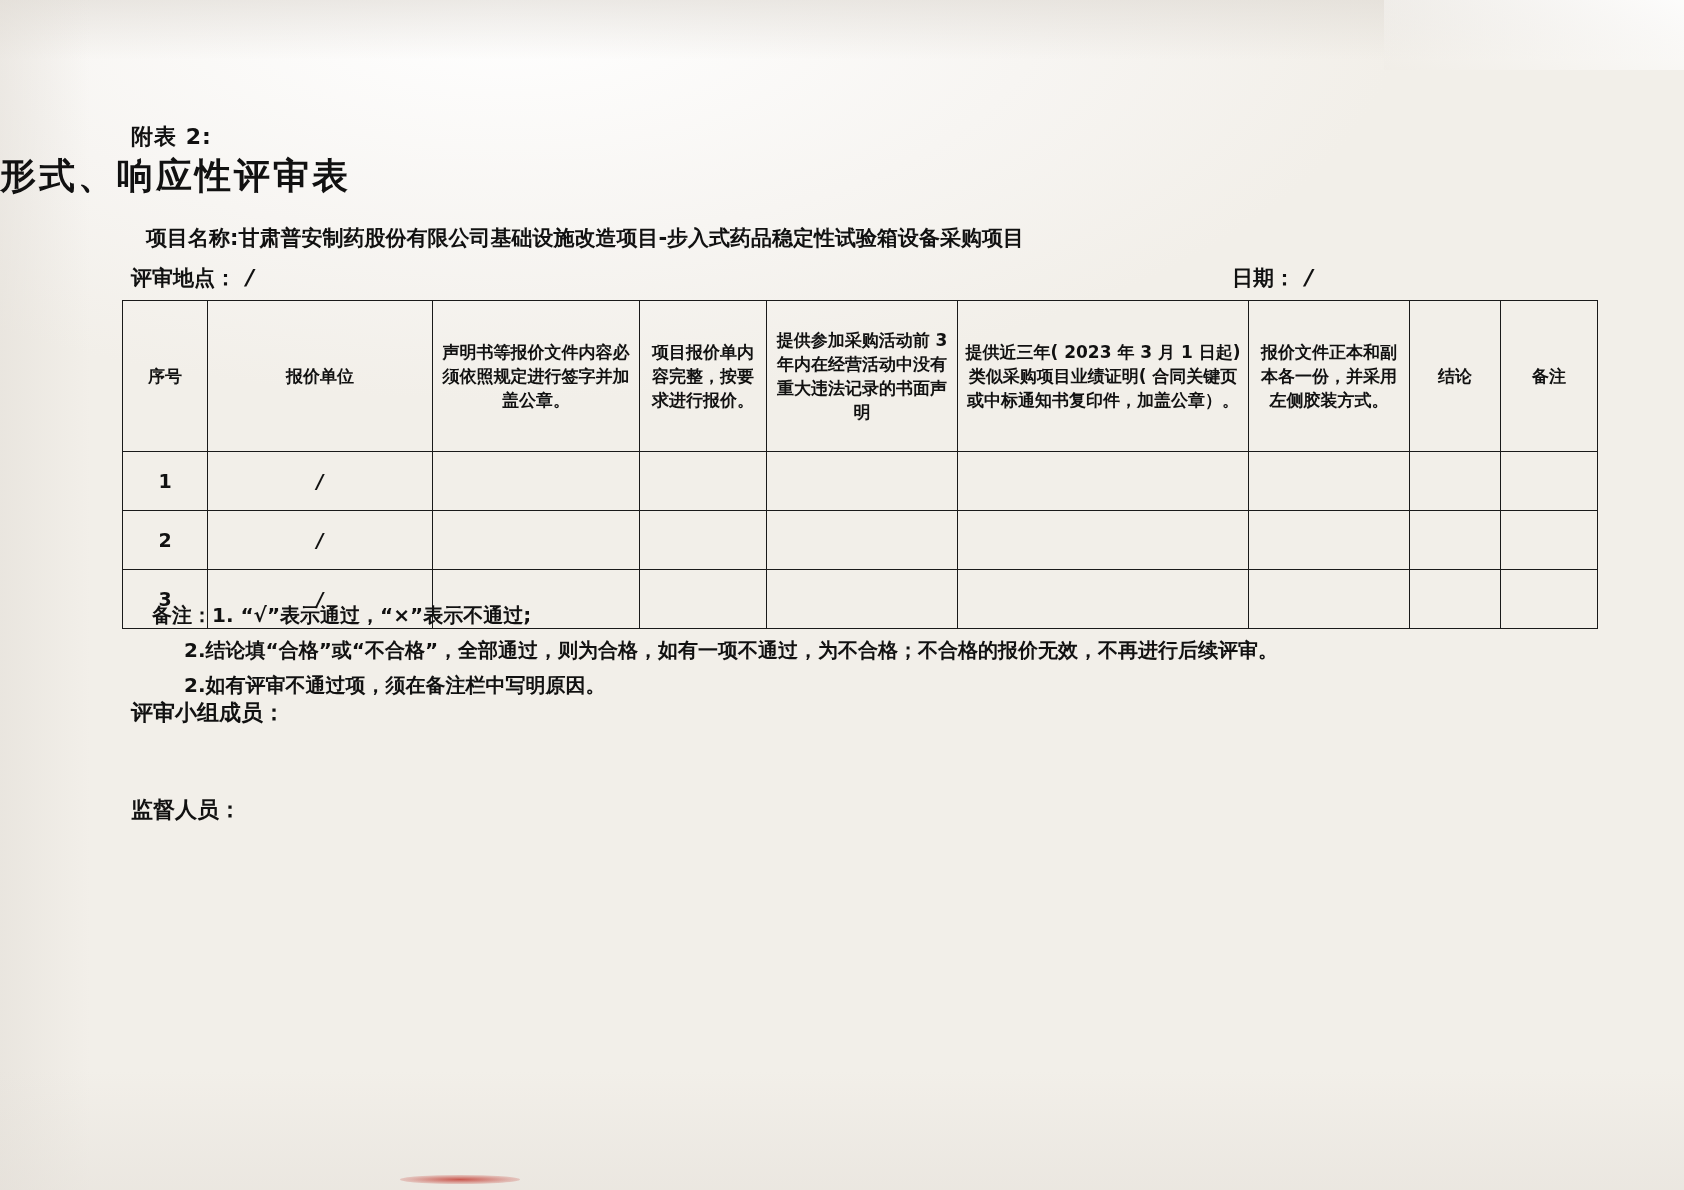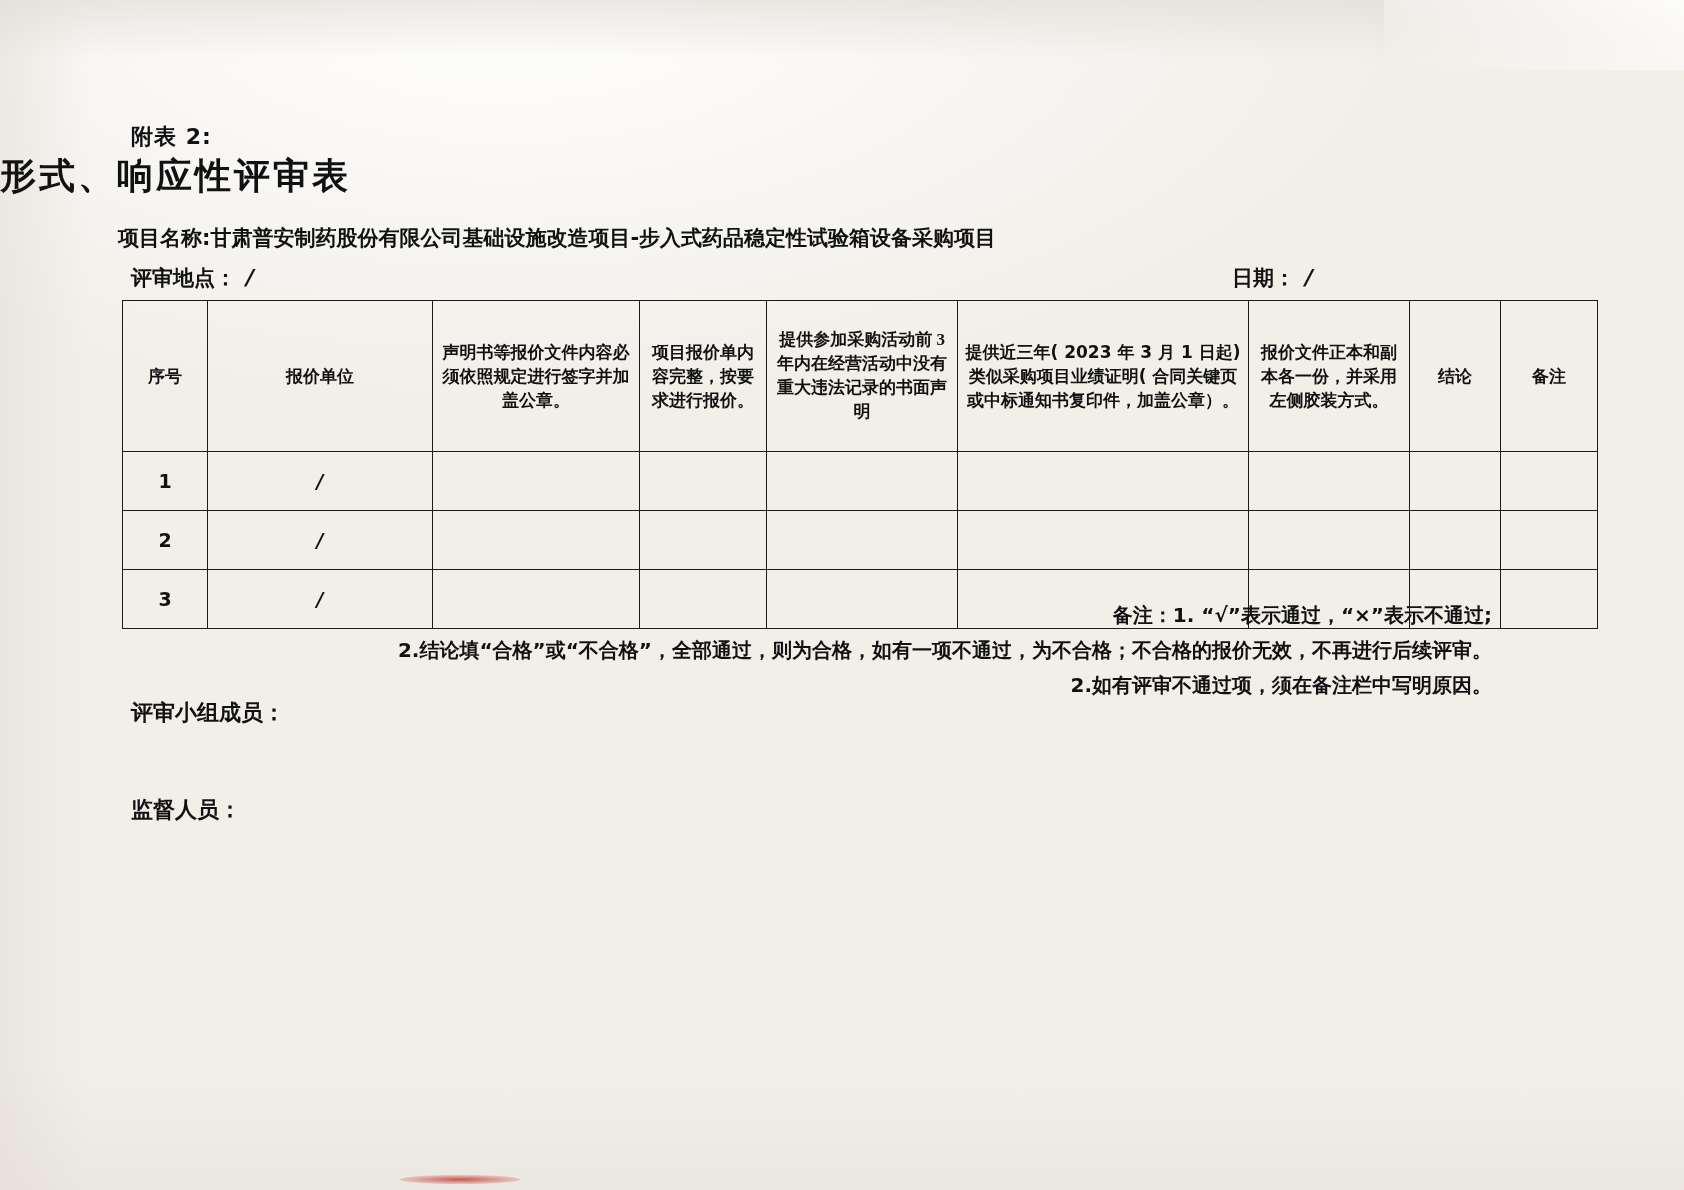--- a/index.html
+++ b/index.html
@@ -66,21 +66,21 @@
     font-family: "DejaVu Serif", "Liberation Serif", serif;
   }
 
   .field-row {
     position: absolute;
     font-size: 21px;
     font-weight: bold;
     white-space: nowrap;
   }
   .project-name {
-    left: 118px;
+    left: 146px;
     top: 224px;
   }
   .project-name .value { font-weight: bold; }
 
   .review-place {
     left: 131px;
     top: 264px;
   }
   .review-place .value { margin-left: 10px; font-style: italic; }
 
@@ -113,21 +113,21 @@
     height: 142px;
   }
   table.review-table tbody td {
     height: 50px;
     font-size: 19px;
   }
   .col-no      { width: 72px; }
   .col-unit    { width: 212px; }
   .col-c1      { width: 194px; }
   .col-c2      { width: 114px; }
-  .col-c3      { width: 178px; font-family: Liberation Serif, serif; }
+  .col-c3      { width: 178px; }
   .col-c4      { width: 278px; }
   .col-c5      { width: 148px; }
   .col-concl   { width: 78px; }
   .col-remark  { width: 84px; margin-top: 16px; }
 
   .cell-wrap {
     display: block;
     white-space: pre-line;
   }
   .slash-mark {
@@ -138,21 +138,21 @@
   .notes {
     position: absolute;
     left: 152px;
     top: 598px;
     width: 1340px;
     font-size: 20px;
     font-weight: bold;
     line-height: 1.75;
   }
   .notes .note-head { }
-  .notes .note-line { display: block; white-space: nowrap; text-align: right; }
+  .notes .note-line { display: block; white-space: nowrap; }
   .notes .note-indent { padding-left: 32px; }
 
   .signature {
     position: absolute;
     font-size: 22px;
     font-weight: bold;
     left: 131px;
   }
   .sig-members { top: 698px; }
   .sig-supervisor { top: 795px; }

